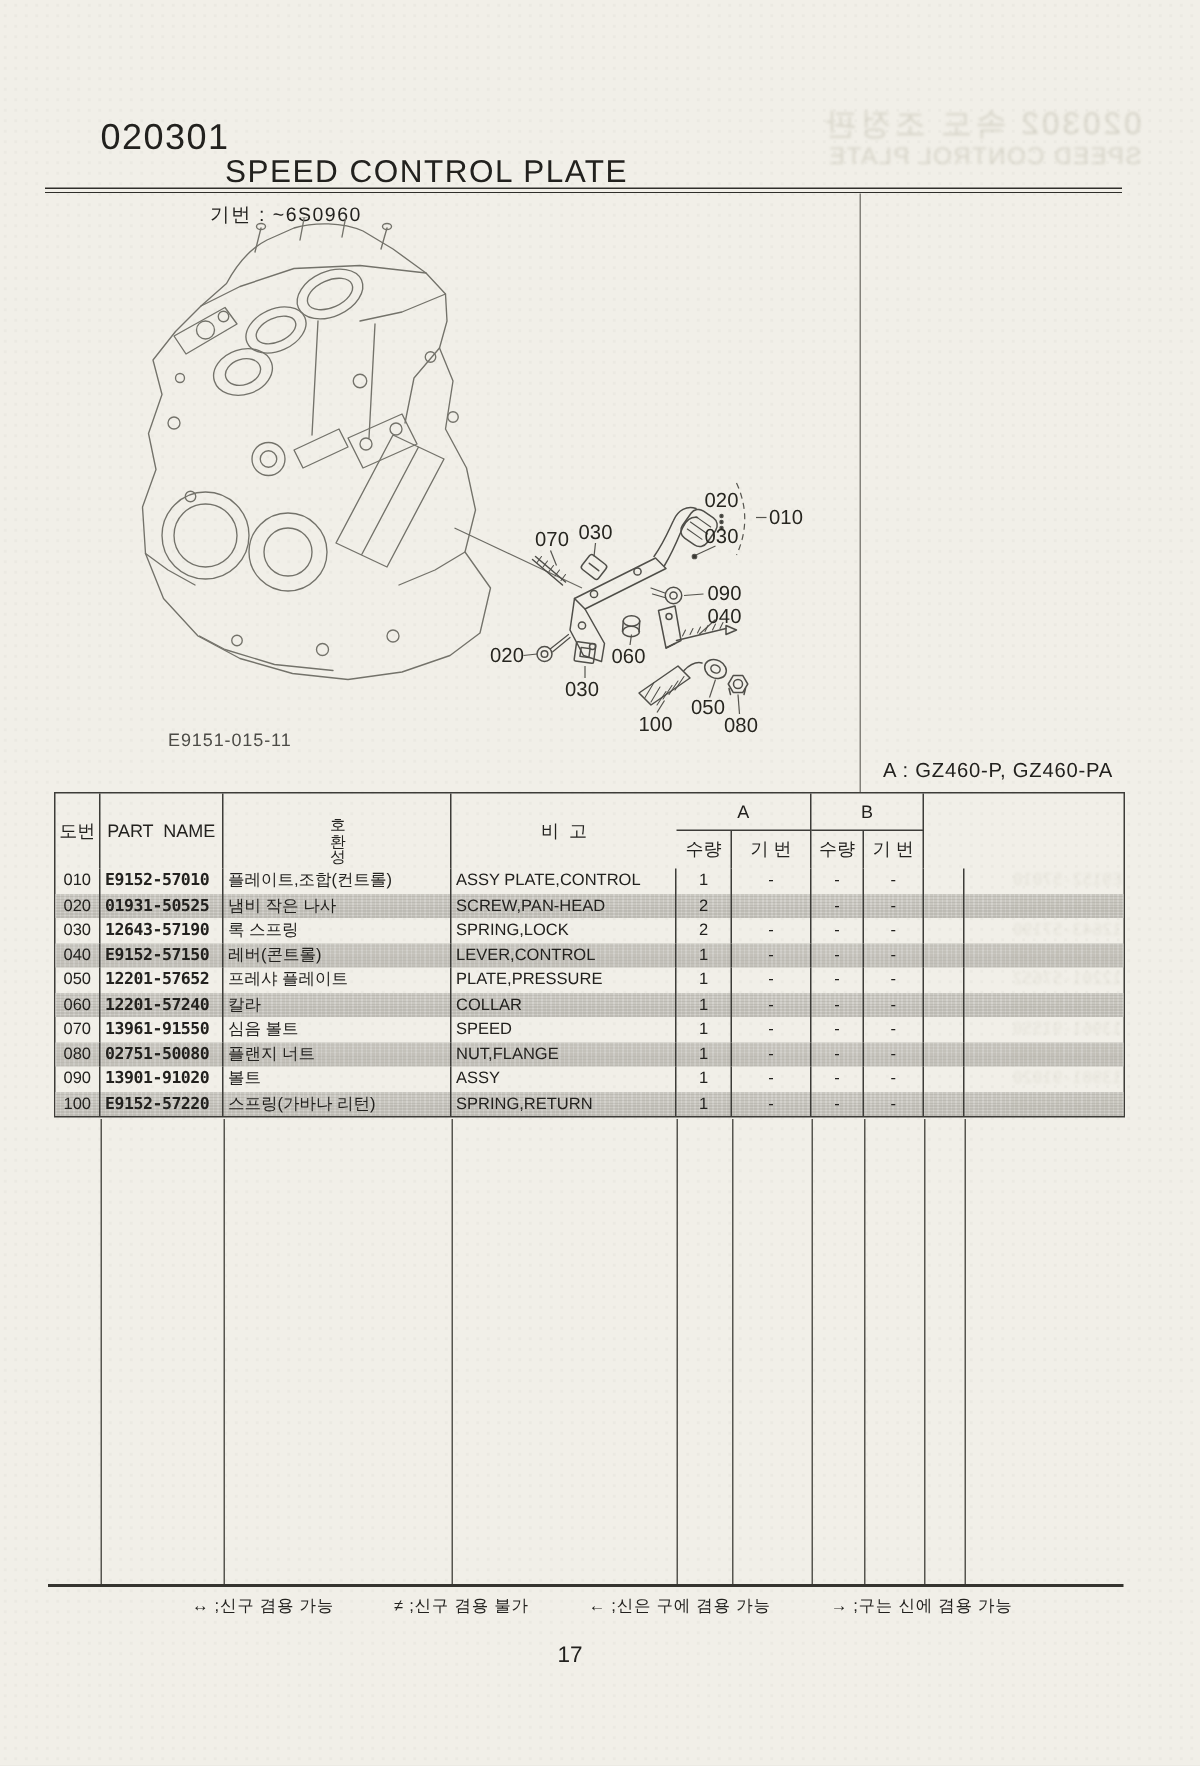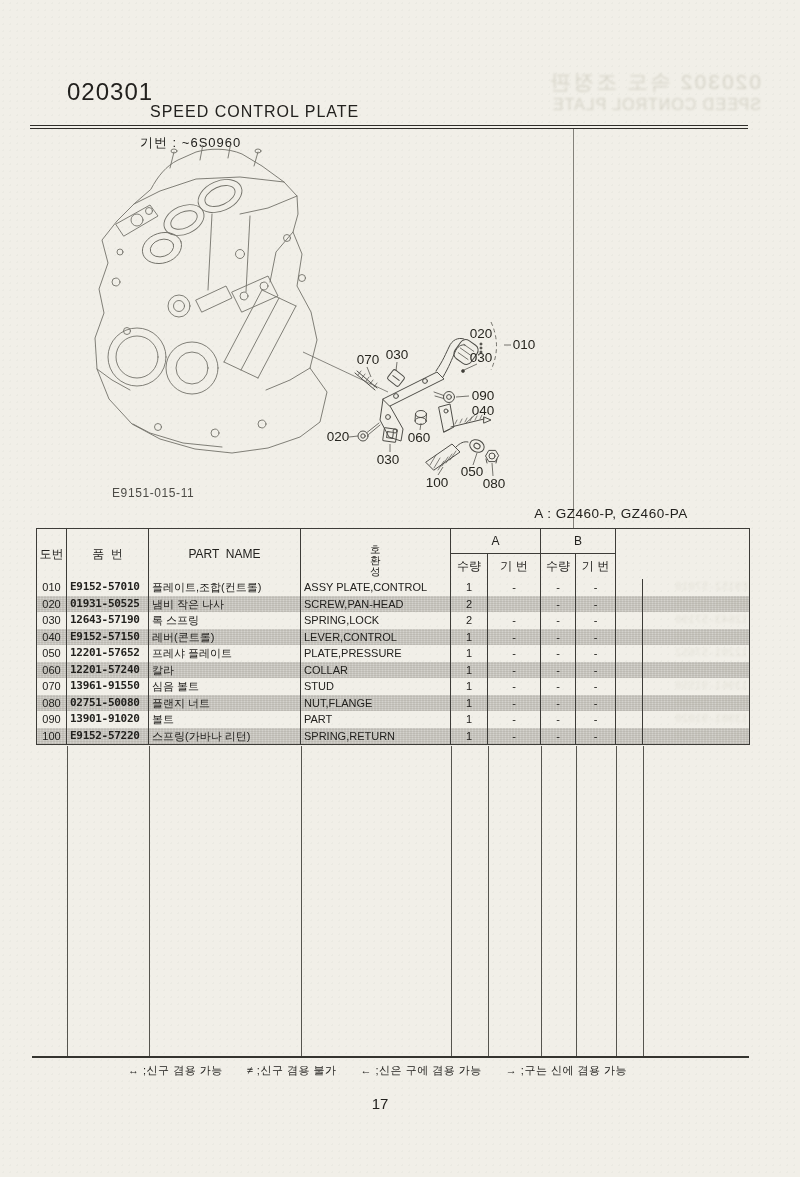--- a/index.html
+++ b/index.html
@@ -7,26 +7,26 @@
     --stroke:#6f6e66; --cols:30px 82px 152px 150px 37px 53px 35px 40px 27px 1fr;
   }
   *{box-sizing:border-box;margin:0;padding:0;}
   html,body{background:#e8e6df;}
   body{font-family:"Liberation Sans","DejaVu Sans",sans-serif;color:var(--ink);}
   .page{position:relative;width:800px;height:1177px;background:var(--paper);overflow:hidden;
         background-image:radial-gradient(rgba(60,58,50,.03) 1px,transparent 1px);background-size:7px 7px;}
   
   .t-code{position:absolute;left:67px;top:78px;font-size:24px;letter-spacing:1px;}
   .t-ko{position:absolute;left:150px;top:76px;font-size:24px;letter-spacing:2px;}
-  .t-en{position:absolute;left:150px;top:103px;font-size:16px;letter-spacing:1px;}
+  .t-en{position:absolute;left:150px;top:103px;font-size:21px;letter-spacing:1px;}
   .rule{position:absolute;left:30px;top:125px;width:718px;height:5px;
         background:linear-gradient(to bottom,#2f2e2a 1px,transparent 1px,transparent 3px,#2f2e2a 3px,#2f2e2a 4px,transparent 4px);}
   .vline{position:absolute;left:573px;top:129px;width:1px;height:399px;background:#83817a;}
   .serial{position:absolute;left:140px;top:134px;font-size:13px;letter-spacing:1px;}
-  .appl{position:absolute;left:480px;top:506px;width:262px;text-align:center;font-size:13.5px;letter-spacing:.5px;}
+  .appl{position:absolute;left:480px;top:506px;width:262px;text-align:right;font-size:13.5px;letter-spacing:.5px;}
   .drawref{position:absolute;left:112px;top:486px;font-size:12px;letter-spacing:.6px;color:#4c4b46;}
   .diagram{position:absolute;left:50px;top:145px;}
   
   .tbl{position:absolute;left:36px;top:528px;width:714px;border:1.5px solid var(--ln);}
   .thead{display:grid;grid-template-columns:var(--cols);grid-template-rows:25px 25px;font-size:12px;}
   .hc{display:flex;align-items:center;justify-content:center;border-right:1px solid var(--ln);white-space:pre;}
   .hc.span{grid-row:1/3;}
   .hc.bb{border-bottom:1px solid var(--ln);}
   .hc.nor{border-right:none;}
   .h-compat{writing-mode:vertical-rl;text-orientation:upright;font-size:10.5px;letter-spacing:0;
@@ -38,21 +38,21 @@
   .c-l{padding-left:3px;}
   .mono{font-family:"DejaVu Sans Mono","Liberation Mono",monospace;font-size:11px;letter-spacing:-.3px;font-weight:bold;}
   .shade{background-color:var(--shade);
          background-image:repeating-linear-gradient(0deg,rgba(110,108,100,.14) 0 1px,transparent 1px 2px),
                           repeating-linear-gradient(90deg,rgba(255,255,255,.20) 0 1px,transparent 1px 3px);}
   .filler{position:absolute;left:37.5px;top:746px;width:711px;height:310px;display:grid;grid-template-columns:var(--cols);}
   .fc{border-right:1px solid #56554f;}
   .fc:last-child{border-right:none;}
   .tbl-bottom{position:absolute;left:32px;top:1056px;width:717px;height:2px;background:#35342f;}
   
-  .legend{position:absolute;left:128px;top:1063px;display:flex;gap:24px;font-size:11px;letter-spacing:.5px;white-space:pre;}
+  .legend{position:absolute;left:128px;top:1063px;display:flex;gap:40px;font-size:11px;letter-spacing:.5px;white-space:pre;}
   .pageno{position:absolute;left:0;top:1095px;width:760px;text-align:center;font-size:15px;}
   
   .ghost{position:absolute;transform:scaleX(-1);filter:blur(1.2px);color:#b3b09e;pointer-events:none;}
   .g-head{left:495px;top:68px;width:266px;opacity:.42;text-align:left;}
   .g-head .g1{font-size:21px;letter-spacing:2px;}
   .g-head .g2{font-size:16px;letter-spacing:1px;}
   .g-rows{left:478px;top:579px;width:270px;opacity:.20;font-size:11px;line-height:16.5px;
           font-family:"DejaVu Sans Mono",monospace;}
   svg text{font-family:"Liberation Sans","DejaVu Sans",sans-serif;font-size:13.5px;fill:#26251f;}
 </style>
@@ -219,25 +219,25 @@
       <text x="494" y="488">080</text>
     </g>
   </svg>
 
   <div class="drawref">E9151-015-11</div>
   <div class="appl">A : GZ460-P,  GZ460-PA</div>
 
   <div class="tbl">
     <div class="thead">
       <div class="hc span">도번</div>
-      <div class="hc span">품  번</div>
       <div class="hc span">PART  NAME</div>
       <div class="hc bb" style="grid-column:5/7">A</div>
       <div class="hc bb" style="grid-column:7/9">B</div>
       <div class="h-compat">호환성</div>
+      <div class="hc span nor">비  고</div>
       <div class="hc" style="grid-column:5;grid-row:2">수량</div>
       <div class="hc" style="grid-column:6;grid-row:2">기 번</div>
       <div class="hc" style="grid-column:7;grid-row:2">수량</div>
       <div class="hc" style="grid-column:8;grid-row:2">기 번</div>
     </div>
 
     <div class="tr">
         <div class="td c-ctr">010</div>
         <div class="td c-l mono">E9152-57010</div>
         <div class="td c-l">플레이트,조합(컨트롤)</div>
@@ -306,21 +306,21 @@
         <div class="td c-ctr">-</div>
         <div class="td c-ctr">-</div>
         <div class="td c-ctr">-</div>
         <div class="td"></div>
         <div class="td"></div>
       </div>
     <div class="tr">
         <div class="td c-ctr">070</div>
         <div class="td c-l mono">13961-91550</div>
         <div class="td c-l">심음 볼트</div>
-        <div class="td c-l">STUD</div>
+        <div class="td c-l">SPEED</div>
         <div class="td c-ctr">1</div>
         <div class="td c-ctr">-</div>
         <div class="td c-ctr">-</div>
         <div class="td c-ctr">-</div>
         <div class="td"></div>
         <div class="td"></div>
       </div>
     <div class="tr shade">
         <div class="td c-ctr">080</div>
         <div class="td c-l mono">02751-50080</div>
@@ -330,21 +330,21 @@
         <div class="td c-ctr">-</div>
         <div class="td c-ctr">-</div>
         <div class="td c-ctr">-</div>
         <div class="td"></div>
         <div class="td"></div>
       </div>
     <div class="tr">
         <div class="td c-ctr">090</div>
         <div class="td c-l mono">13901-91020</div>
         <div class="td c-l">볼트</div>
-        <div class="td c-l">PART</div>
+        <div class="td c-l">ASSY</div>
         <div class="td c-ctr">1</div>
         <div class="td c-ctr">-</div>
         <div class="td c-ctr">-</div>
         <div class="td c-ctr">-</div>
         <div class="td"></div>
         <div class="td"></div>
       </div>
     <div class="tr shade">
         <div class="td c-ctr">100</div>
         <div class="td c-l mono">E9152-57220</div>

